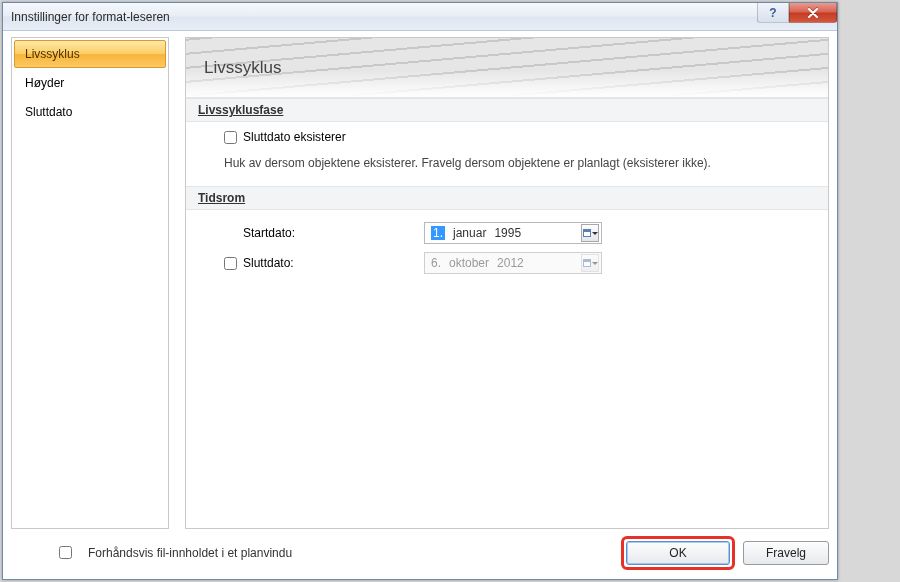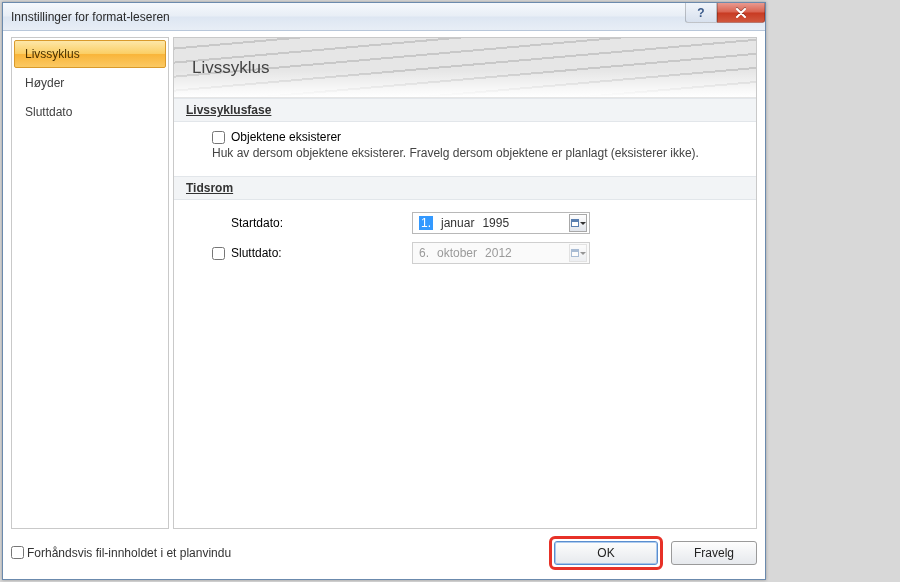--- a/index.html
+++ b/index.html
@@ -9,21 +9,21 @@
     font-size: 12px;
     background: #d8d8d8;
     width: 900px;
     height: 582px;
     overflow: hidden;
     position: relative;
   }
   .window {
     position: absolute;
     top: 2px; left: 2px;
-    width: 764px;
+    width: 836px;
     height: 578px;
     background: #fff;
     border: 1px solid #6b8aad;
     box-shadow: 0 0 3px rgba(0,0,0,0.3);
   }
   .titlebar {
     height: 28px;
     background: linear-gradient(to bottom, #f5f8fc 0%, #e8eef6 48%, #dde6f2 52%, #e8eef6 100%);
     border-bottom: 1px solid #b8c7da;
     display: flex;
@@ -62,31 +62,31 @@
     border-radius: 0 0 3px 0;
     background: linear-gradient(to bottom, #e89a90 0%, #d9624f 48%, #c83a22 52%, #d0573e 100%);
     color: #fff;
   }
   .tb-close svg { filter: drop-shadow(0 -1px 0 rgba(0,0,0,0.3)); }
 
   .content-area {
     position: absolute;
     top: 34px; left: 8px; right: 8px; bottom: 50px;
     display: flex;
-    gap: 4px;
+    gap: 16px;
   }
   .sidebar {
     width: 158px;
     border: 1px solid #c9c9c9;
     background: #fff;
     padding: 2px;
   }
   .side-item {
     padding: 6px 10px;
-    color: #404040;
+    color: #000000;
     cursor: pointer;
     border: 1px solid transparent;
     margin-bottom: 1px;
   }
   .side-item.selected {
     background: linear-gradient(to bottom, #fde7a8 0%, #fbcf66 48%, #f9b53a 52%, #fbc963 100%);
     border: 1px solid #d99a2b;
     border-radius: 2px;
     color: #4a3200;
   }
@@ -124,21 +124,21 @@
     padding: 8px 18px 12px 38px;
   }
   .chk-row {
     display: flex;
     align-items: center;
     gap: 6px;
     margin-bottom: 2px;
   }
   .hint {
     color: #444;
-    margin: 2px 0 4px 0;
+    margin: 12px 0 4px 0;
   }
   .date-grid {
     padding: 8px 18px 12px 18px;
   }
   .date-row {
     display: flex;
     align-items: center;
     padding: 4px 0;
   }
   .date-label-cell {
@@ -203,22 +203,23 @@
   .footer {
     position: absolute;
     left: 8px; right: 8px; bottom: 8px;
     height: 36px;
     display: flex;
     align-items: center;
   }
   .footer-left {
     display: flex;
     align-items: flex-start;
-    gap: 3px;
+    gap: 16px;
     color: #333;
+    margin-left: 48px;
   }
   .footer-buttons {
     margin-left: auto;
     display: flex;
     gap: 8px;
     align-items: center;
   }
   .btn {
     min-width: 86px;
     height: 24px;
@@ -277,21 +278,21 @@
 
     <div class="main-panel">
       <div class="banner">
         <span class="banner-title">Livssyklus</span>
       </div>
 
       <div class="section-header">Livssyklusfase</div>
       <div class="section-body">
         <label class="chk-row">
           <input type="checkbox" style="">
-          <span>Objektene eksisterer</span>
+          <span>Sluttdato eksisterer</span>
         </label>
         <div class="hint">Huk av dersom objektene eksisterer. Fravelg dersom objektene er planlagt (eksisterer ikke).</div>
       </div>
 
       <div class="section-header">Tidsrom</div>
       <div class="date-grid">
 
         <div class="date-row">
           <div class="date-label-cell">
             <span class="spacer-chk"></span>

